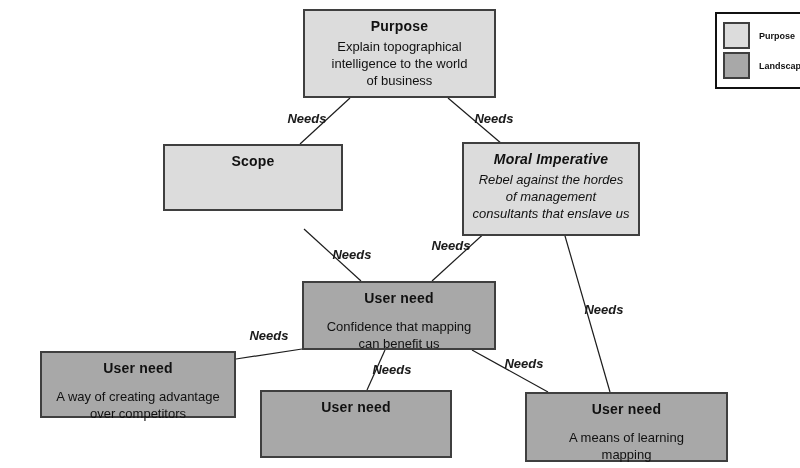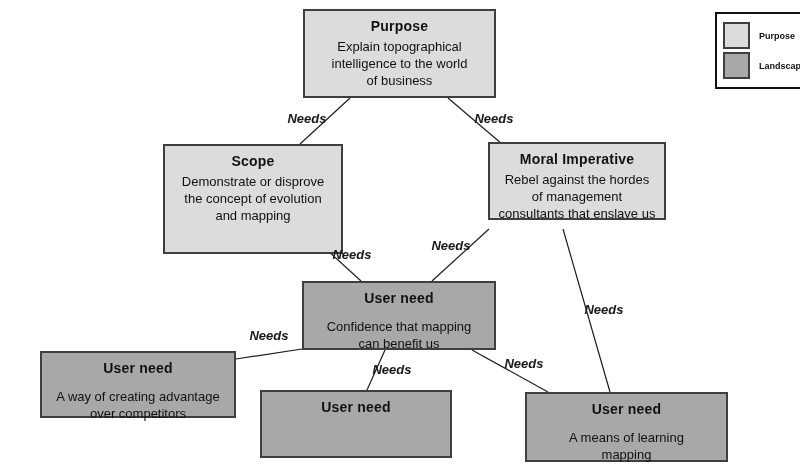--- a/index.html
+++ b/index.html
@@ -42,22 +42,22 @@
   .node-body {
     font-size: 13px;
     line-height: 17px;
     margin-top: 3px;
     white-space: pre-line;
     text-align: center;
   }
 
   
   .pos-purpose    { left: 283px; top:   9px; width: 193px; height: 89px; }
-  .pos-scope      { left: 143px; top: 144px; width: 180px; height: 110px; }
-  .pos-moral      { left: 468px; top: 142px; width: 178px; height: 78px; }
+  .pos-scope      { left: 143px; top: 144px; width: 180px; height: 67px; }
+  .pos-moral      { left: 442px; top: 142px; width: 178px; height: 94px; font-style: italic; }
   .pos-confidence { left: 282px; top: 281px; width: 194px; height: 69px; }
   .pos-advantage  { left:  20px; top: 351px; width: 196px; height: 67px; }
   .pos-validation { left: 240px; top: 390px; width: 192px; height: 68px; }
   .pos-learning   { left: 505px; top: 392px; width: 203px; height: 70px; }
 
   .edge-label {
     position: absolute;
     transform: translate(-50%, -50%);
     font-size: 13px;
     font-style: italic;
@@ -122,23 +122,20 @@
 
   <div class="node light pos-purpose">
     <div class="node-title">Purpose</div>
     <div class="node-body">Explain topographical
 intelligence to the world
 of business</div>
   </div>
 
   <div class="node light pos-scope">
     <div class="node-title">Scope</div>
-    <div class="node-body">Demonstrate or disprove
-the concept of evolution
-and mapping</div>
   </div>
 
   <div class="node light pos-moral">
     <div class="node-title">Moral Imperative</div>
     <div class="node-body">Rebel against the hordes
 of management
 consultants that enslave us</div>
   </div>
 
   <div class="node dark pos-confidence">

